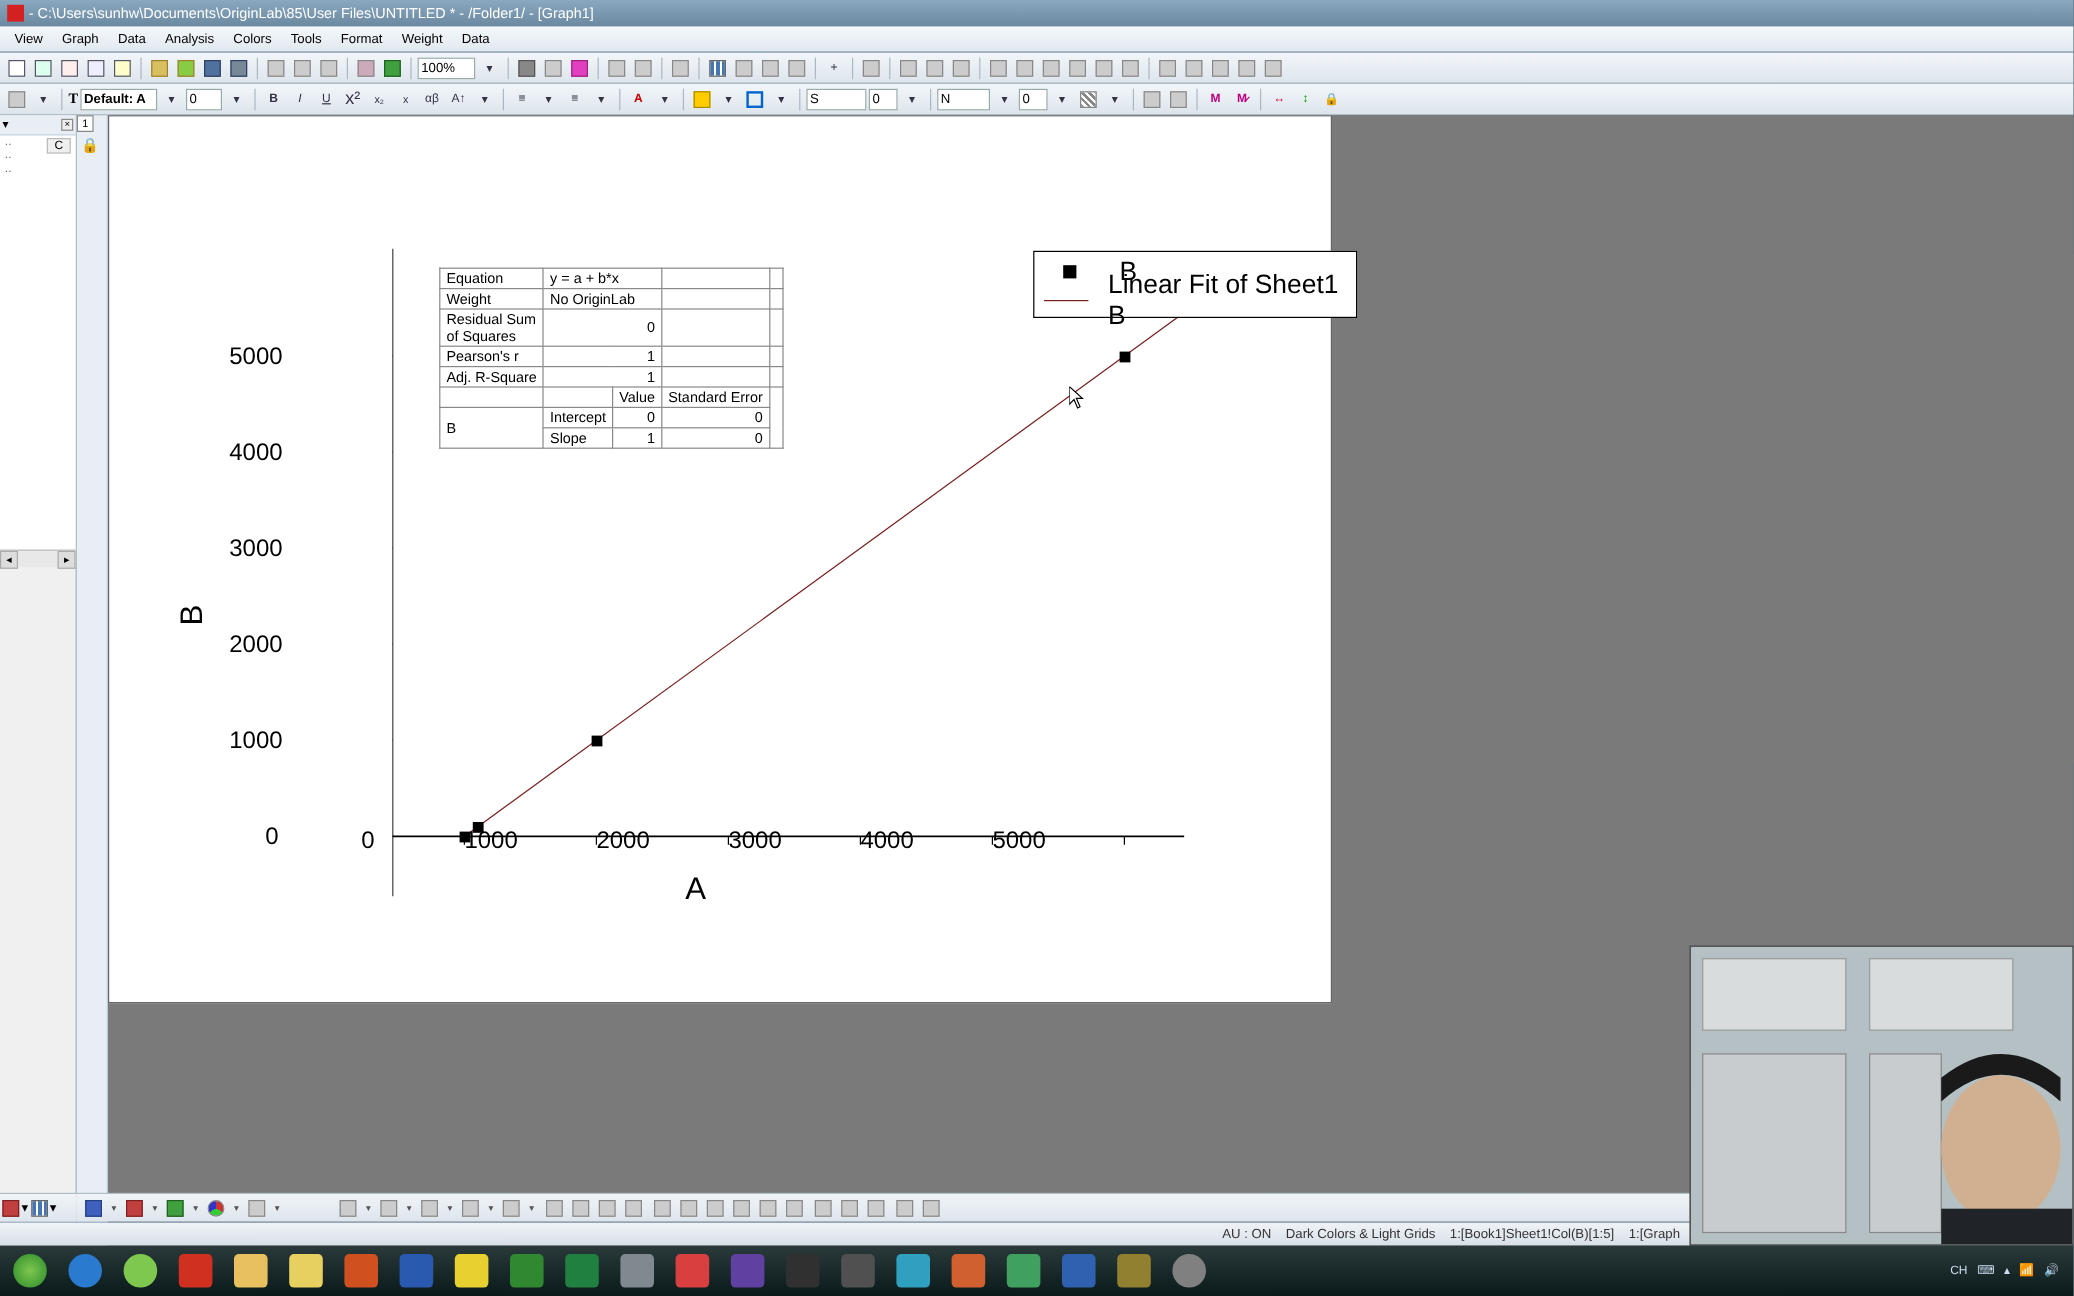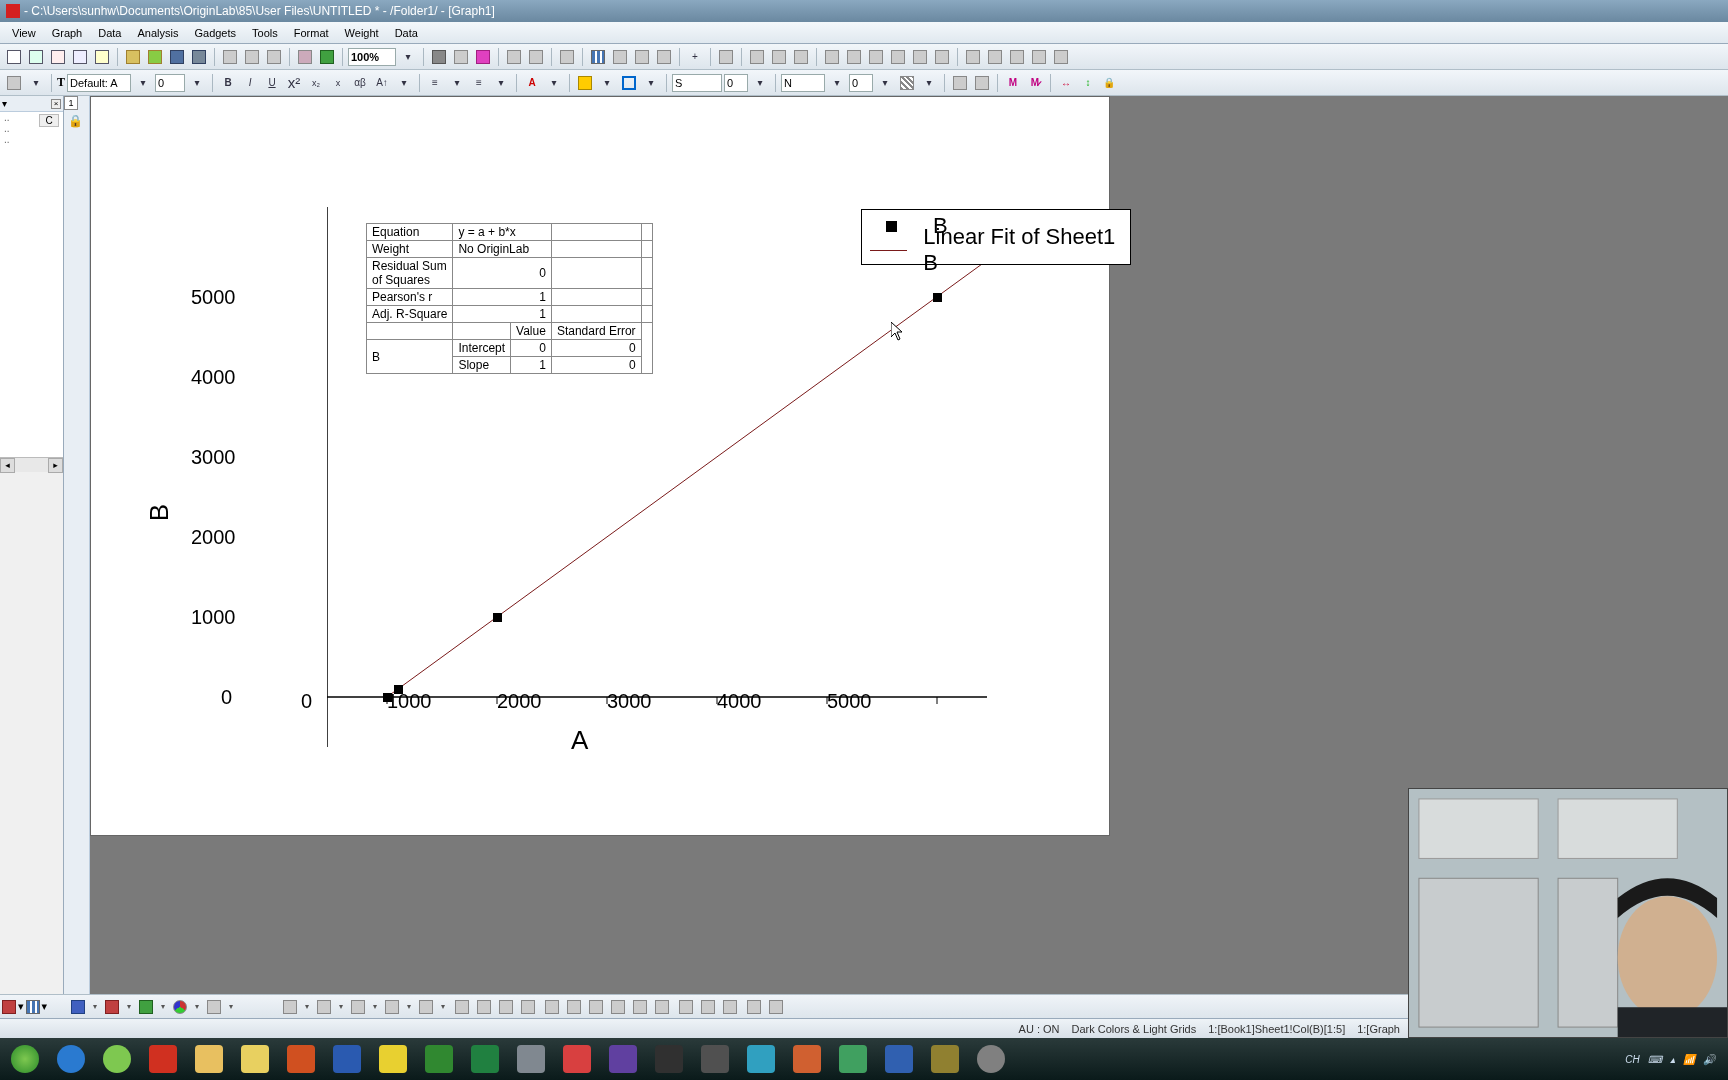--- a/index.html
+++ b/index.html
@@ -11,22 +11,22 @@
 
 
 .menubar { background: linear-gradient(#f4f8fb, #e0e8ef); height: 22px; display: flex; align-items: center; padding: 0 4px; border-bottom: 1px solid #9ab; }
 .menubar span { padding: 2px 8px; cursor: default; }
 
 
 .toolbar { background: linear-gradient(#f2f6fa, #dde5ec); height: 26px; display: flex; align-items: center; padding: 0 4px; border-bottom: 1px solid #b0bec8; gap: 2px; }
 .toolbar .btn { width: 20px; height: 20px; border: 1px solid transparent; display: flex; align-items: center; justify-content: center; font-size: 10px; color: #334; }
 .toolbar .sep { width: 1px; height: 18px; background: #aab8c2; margin: 0 3px; }
 .toolbar .combo { height: 18px; font-size: 11px; border: 1px solid #9aa; background: #fff; padding: 0 2px; }
-.toolbar .zoom { width: 48px; font-weight: bold; }
-.toolbar .font { width: 64px; }
+.toolbar .zoom { width: 48px; }
+.toolbar .font { width: 64px; font-weight: bold; }
 .toolbar .fs { width: 30px; }
 .toolbar .edge { width: 44px; }
 .toolbar .num { width: 24px; }
 
 
 .ic { width: 14px; height: 14px; position: relative; }
 .ic-file { border: 1px solid #556; background: #fff; }
 .ic-folder { background: #d8c060; border: 1px solid #a08030; }
 .ic-save { background: #5070a0; border: 1px solid #304060; }
 .ic-print { background: #888; border: 1px solid #555; }
@@ -88,39 +88,39 @@
 
 
 .bottombar { position: absolute; bottom: 62px; left: 64px; right: 320px; height: 24px; background: linear-gradient(#f0f4f8,#dde5ec); border-top: 1px solid #b0bec8; display:flex; align-items:center; padding:0 4px; gap:2px;}
 .bottombar .btn { width:20px; height:20px; display:flex; align-items:center; justify-content:center; border:1px solid transparent;}
 .bottombar .dd { width:10px; font-size:8px; color:#555;}
 
 
 .leftvbar { position:absolute; bottom:62px; left:0; width:64px; height:24px; background:linear-gradient(#f0f4f8,#dde5ec); border-top:1px solid #b0bec8; display:flex; align-items:center; padding:0 2px; gap:2px;}
 
 
-.taskbar { position: absolute; bottom: 0; left: 0; right: 0; height: 42px; background: linear-gradient(#2a3a3a, #0a1a1a); display: flex; align-items: center; padding: 16px 4px; gap: 4px; font-style: italic; }
+.taskbar { position: absolute; bottom: 0; left: 0; right: 0; height: 42px; background: linear-gradient(#2a3a3a, #0a1a1a); display: flex; align-items: center; padding: 16px 4px; gap: 4px; }
 .taskbar .tb-btn { width: 42px; height: 34px; border-radius: 3px; display: flex; align-items: center; justify-content: center; }
 .taskbar .tb-ic { width: 28px; height: 28px; border-radius: 4px; }
 .taskbar .tray { margin-left: auto; display:flex; align-items:center; gap:8px; color:#cde; font-size:10px; padding-right:8px;}
 </style>
 </head>
 <body>
 
 <div class="titlebar">
   <div class="t-icon"></div>
   <span>- C:\Users\sunhw\Documents\OriginLab\85\User Files\UNTITLED * - /Folder1/ - [Graph1]</span>
 </div>
 
 <div class="menubar">
   <span>View</span>
   <span>Graph</span>
   <span>Data</span>
   <span>Analysis</span>
-  <span>Gadgets</span>
+  <span>Colors</span>
   <span>Tools</span>
   <span>Format</span>
   <span>Weight</span>
   <span>Data</span>
 </div>
 
 <div class="toolbar">
   <div class="btn">
       <div class="ic ic-file"></div>
     </div>

